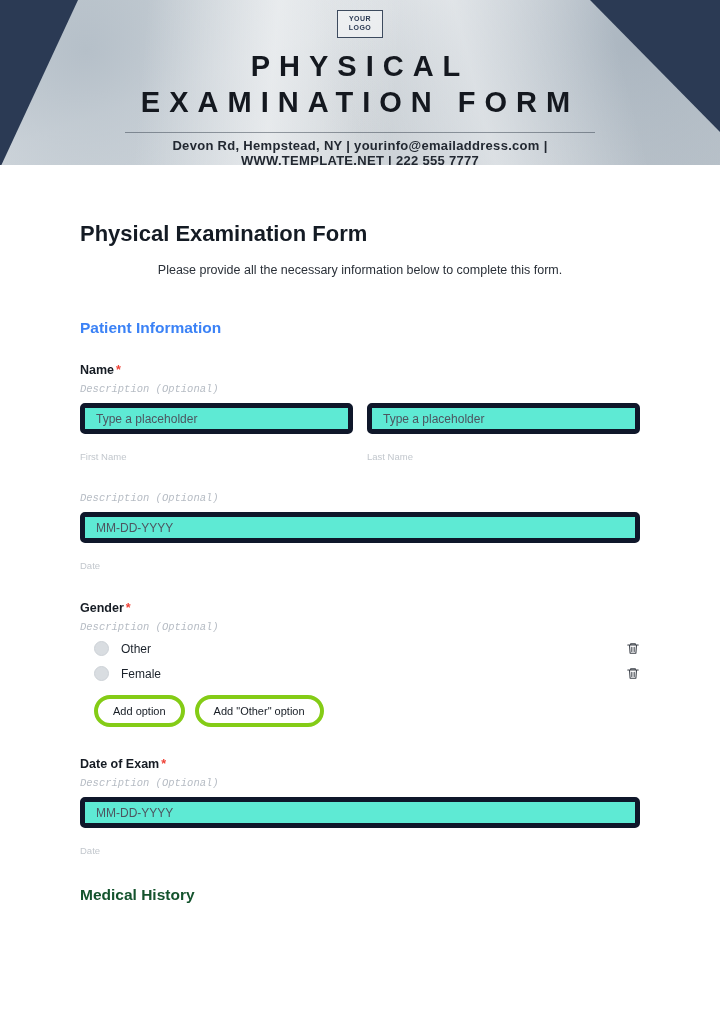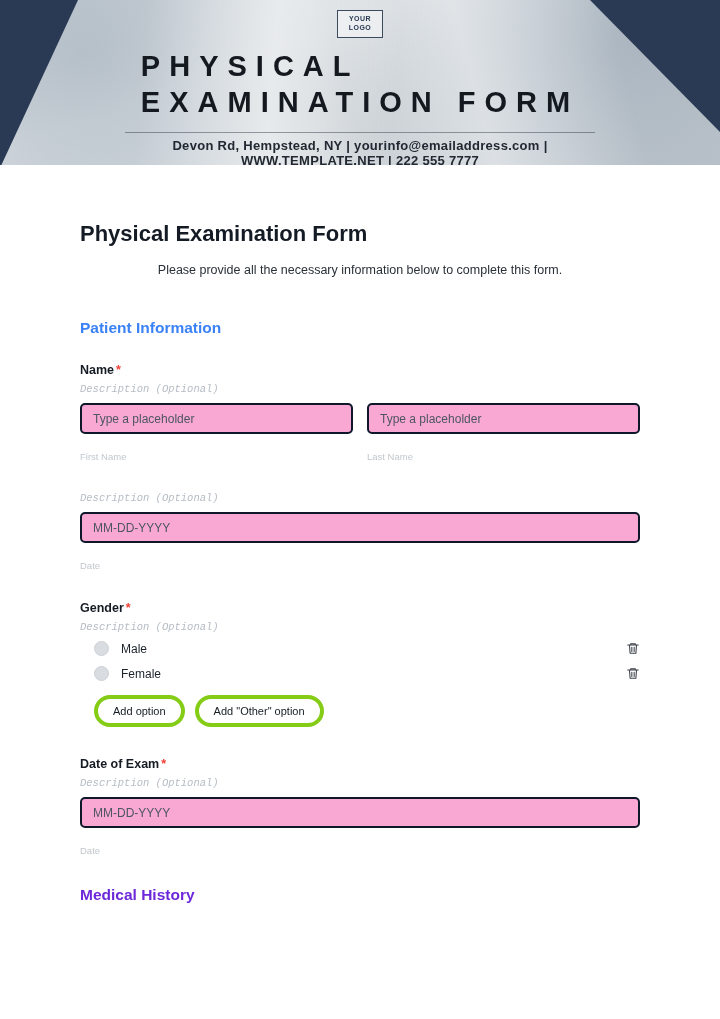--- a/index.html
+++ b/index.html
@@ -88,21 +88,21 @@
   }
   .logo-box span {
     display: block;
     font-size: 7px;
     letter-spacing: 0.5px;
     color: #2b3a54;
     font-weight: 700;
     line-height: 1.25;
   }
   .banner-title {
-    text-align: left;
+    text-align: center;
     color: #14181f;
     font-weight: 700;
     font-size: 29px;
     letter-spacing: 9px;
     line-height: 1.25;
     text-transform: uppercase;
   }
   .banner-title .l2 { display: block; }
   .banner-contact {
     margin-top: 12px;
@@ -150,23 +150,23 @@
   .field-desc {
     font-size: 10.5px;
     font-style: italic;
     color: #b6bcc4;
     margin-bottom: 8px;
     font-family: Liberation Mono, monospace;
   }
   .input {
     width: 100%;
     height: 31px;
-    border: 2px solid #0f172a;
+    border: 5px solid #0f172a;
     border-radius: 5px;
-    background: #f9a8d4;
+    background: #5eead4;
     font-size: 12px;
     color: #4d5560;
     padding: 0 11px;
     font-family: "Liberation Sans", sans-serif;
     outline: none;
   }
   .input::placeholder { color: #4d5560; }
   .sub-label {
     font-size: 9.5px;
     color: #c2c7cd;
@@ -217,21 +217,21 @@
     background: #fff;
     font-size: 11px;
     color: #161c24;
     padding: 6px 15px;
     font-family: "Liberation Sans", sans-serif;
     cursor: pointer;
   }
   .bottom-heading {
     font-size: 15.5px;
     font-weight: 700;
-    color: #6d28d9;
+    color: #14532d;
     margin: 16px 0 0 0;
   }
 </style>
 </head>
 <body>
 
 <div class="page">
 
   <div class="banner">
     <div class="banner-photo"></div>
@@ -282,21 +282,21 @@
     </div>
 
     <div class="field">
       <div class="field-label">
         <span>Gender</span><span class="req">*</span>
       </div>
       <div class="field-desc">Description (Optional)</div>
 
       <div class="option-row">
         <span class="radio"></span>
-        <span class="option-label">Male</span>
+        <span class="option-label">Other</span>
         <span class="trash-icon">
           <svg viewBox="0 0 24 24" width="14" height="15" fill="none" stroke="currentColor" stroke-width="1.8" stroke-linecap="round" stroke-linejoin="round">
             <path d="M3 6h18M8 6V4h8v2M6 6l1 14h10l1-14M10 10v7M14 10v7"></path>
           </svg>
         </span>
       </div>
 
       <div class="option-row">
         <span class="radio"></span>
         <span class="option-label">Female</span>

